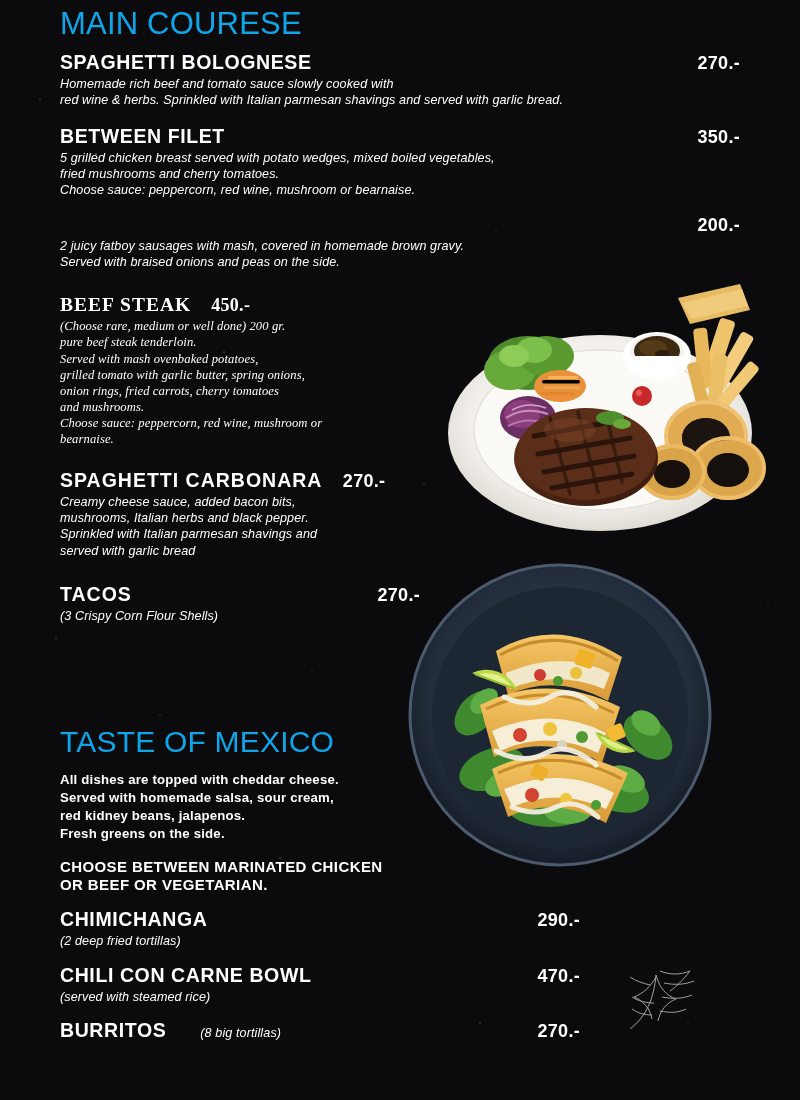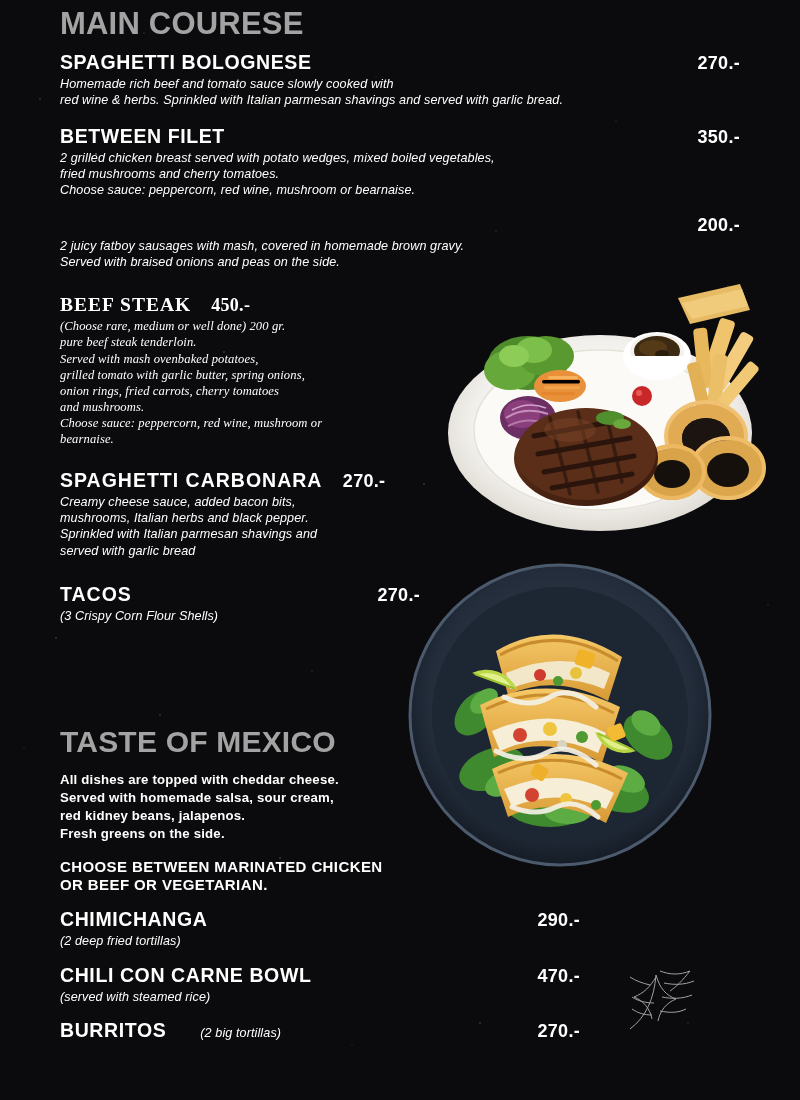--- a/index.html
+++ b/index.html
@@ -61,24 +61,24 @@
 
   
   .content {
     position: absolute;
     left: 60px;
     top: 8px;
     width: 680px;
   }
 
   .section-title {
-    font-weight: bold;
+    font-weight: normal;
     font-size: 31px;
     letter-spacing: .2px;
-    color: #a3a3a3;
+    color: #0ea5e9;
     margin: 0 0 10px 0;
     line-height: 1.05;
   }
   #mexico-title { font-size: 30px; }
 
   .item { margin-bottom: 17px; position: relative; }
   .item-head {
     display: flex;
     align-items: baseline;
     gap: 24px;
@@ -388,21 +388,21 @@
       </div>
       <div class="item-desc">Homemade rich beef and tomato sauce slowly cooked with
 red wine &amp; herbs. Sprinkled with Italian parmesan shavings and served with garlic bread.</div>
     </div>
 
     <div class="item">
       <div class="item-head">
         <span class="item-name">BETWEEN FILET</span>
         <span class="item-price price-right">350.-</span>
       </div>
-      <div class="item-desc">2 grilled  chicken breast served with potato wedges, mixed boiled vegetables,
+      <div class="item-desc">5 grilled  chicken breast served with potato wedges, mixed boiled vegetables,
 fried mushrooms and cherry tomatoes.
 Choose sauce: peppercorn, red wine, mushroom or bearnaise.</div>
     </div>
 
     <div class="item">
       <div class="item-head">
         <span class="item-price price-right">200.-</span>
       </div>
       <div class="item-desc">2 juicy fatboy sausages with mash, covered in homemade brown gravy.
 Served with braised onions and peas on the side.</div>
@@ -464,19 +464,19 @@
       <div class="item-head">
         <span class="item-name">CHILI CON CARNE BOWL</span>
         <span class="item-price">470.-</span>
       </div>
       <div class="item-desc">(served with steamed rice)</div>
     </div>
 
     <div class="item mex-item">
       <div class="item-head">
         <span class="item-name">BURRITOS</span>
-        <span class="item-desc" style="margin-left:10px; margin-top:0;">(2 big tortillas)</span>
+        <span class="item-desc" style="margin-left:10px; margin-top:0;">(8 big tortillas)</span>
         <span class="item-price">270.-</span>
       </div>
     </div>
 
   </div>
 </div>
 
 </body></html>

